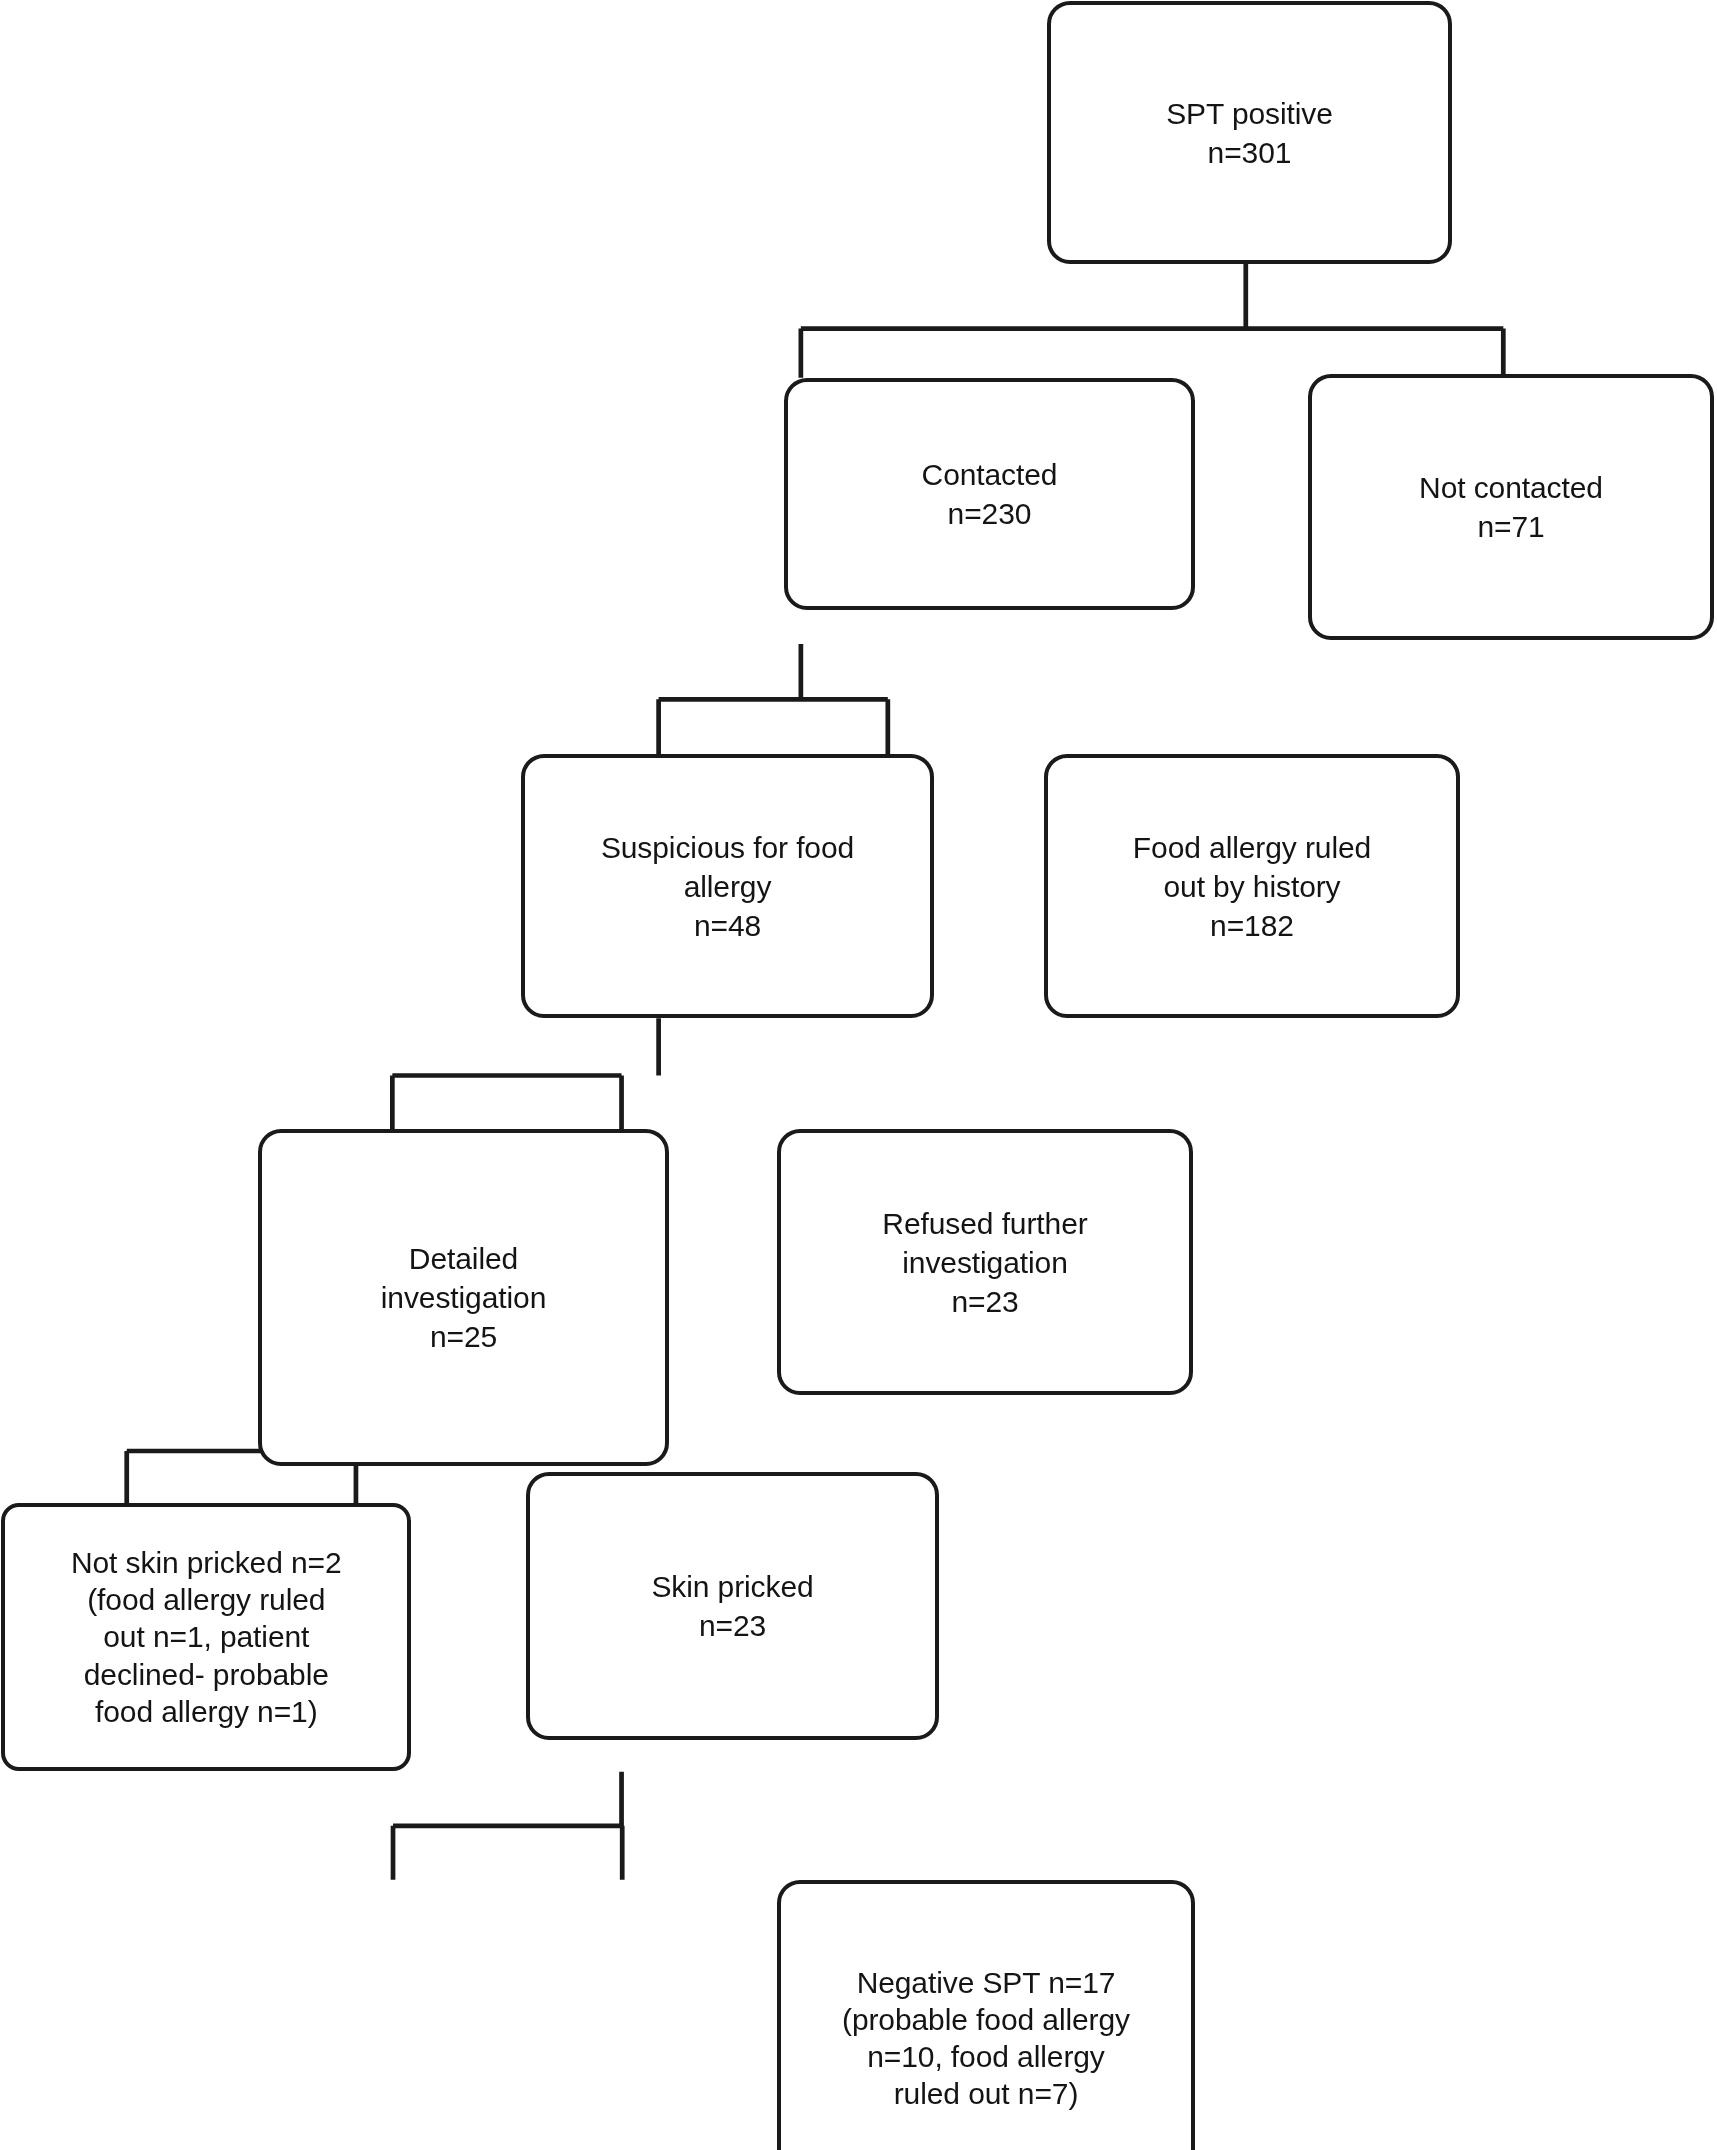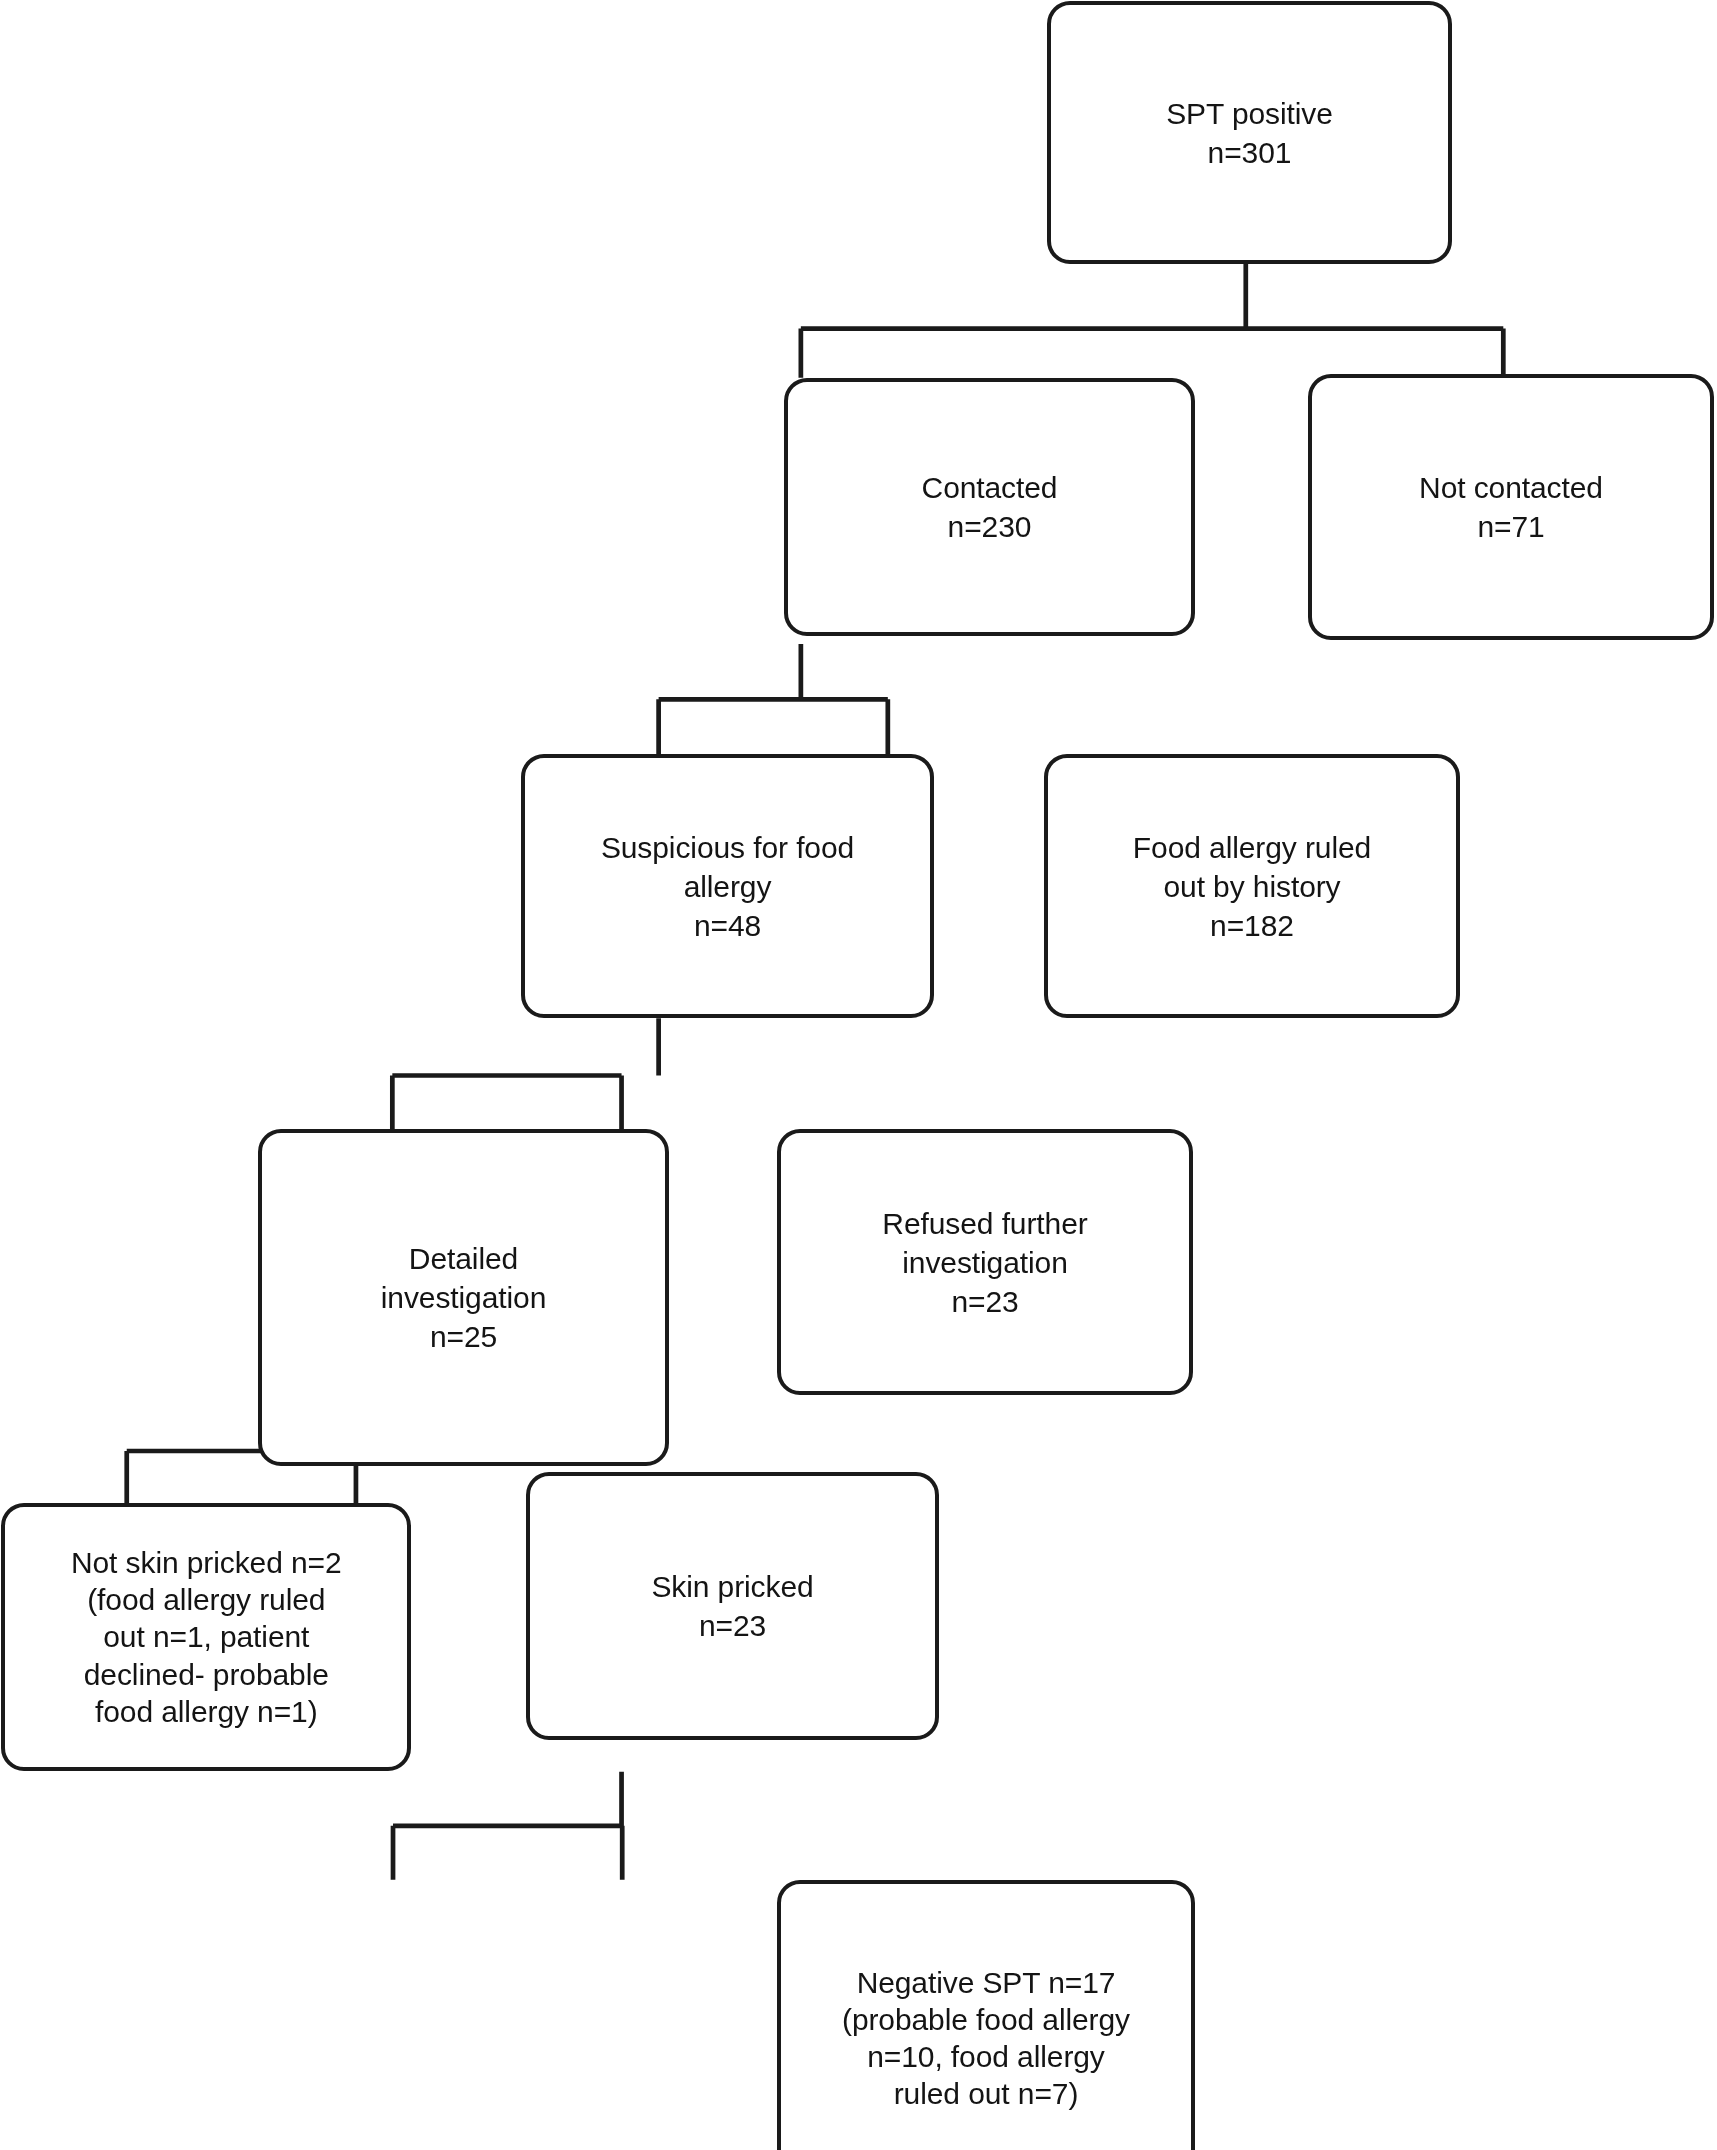--- a/index.html
+++ b/index.html
@@ -72,21 +72,21 @@
 
       <path d="M922 2628 L922 2708 M583 2708 L923 2708 M583 2708 L583 2788 M923 2708 L923 2788"></path>
     </g>
   </svg>
 
   <div class="node" style="left:1047px; top:1.3px; width:405px; height:263px;">
     <span class="label">SPT positive
 n=301</span>
   </div>
 
-  <div class="node" style="left:784px; top:378px; width:411px; height:258px;">
+  <div class="node" style="left:784px; top:378px; width:411px; height:232px;">
     <span class="label">Contacted
 n=230</span>
   </div>
 
   <div class="node" style="left:1308px; top:374px; width:406px; height:266px;">
     <span class="label">Not contacted
 n=71</span>
   </div>
 
   <div class="node" style="left:521px; top:754px; width:413px; height:264px;">
@@ -106,21 +106,21 @@
 investigation
 n=25</span>
   </div>
 
   <div class="node" style="left:777px; top:1129px; width:416px; height:266px;">
     <span class="label">Refused further
 investigation
 n=23</span>
   </div>
 
-  <div class="node dense" style="left:1.3px; top:1503px; width:410px; height:268px;">
+  <div class="node dense" style="left:1.3px; top:1503px; width:410px; height:268px;border-radius:18px;">
     <span class="label">Not skin pricked n=2
 (food allergy ruled
 out n=1, patient
 declined- probable
 food allergy n=1)</span>
   </div>
 
   <div class="node" style="left:526px; top:1472px; width:413px; height:268px;">
     <span class="label">Skin pricked
 n=23</span>

